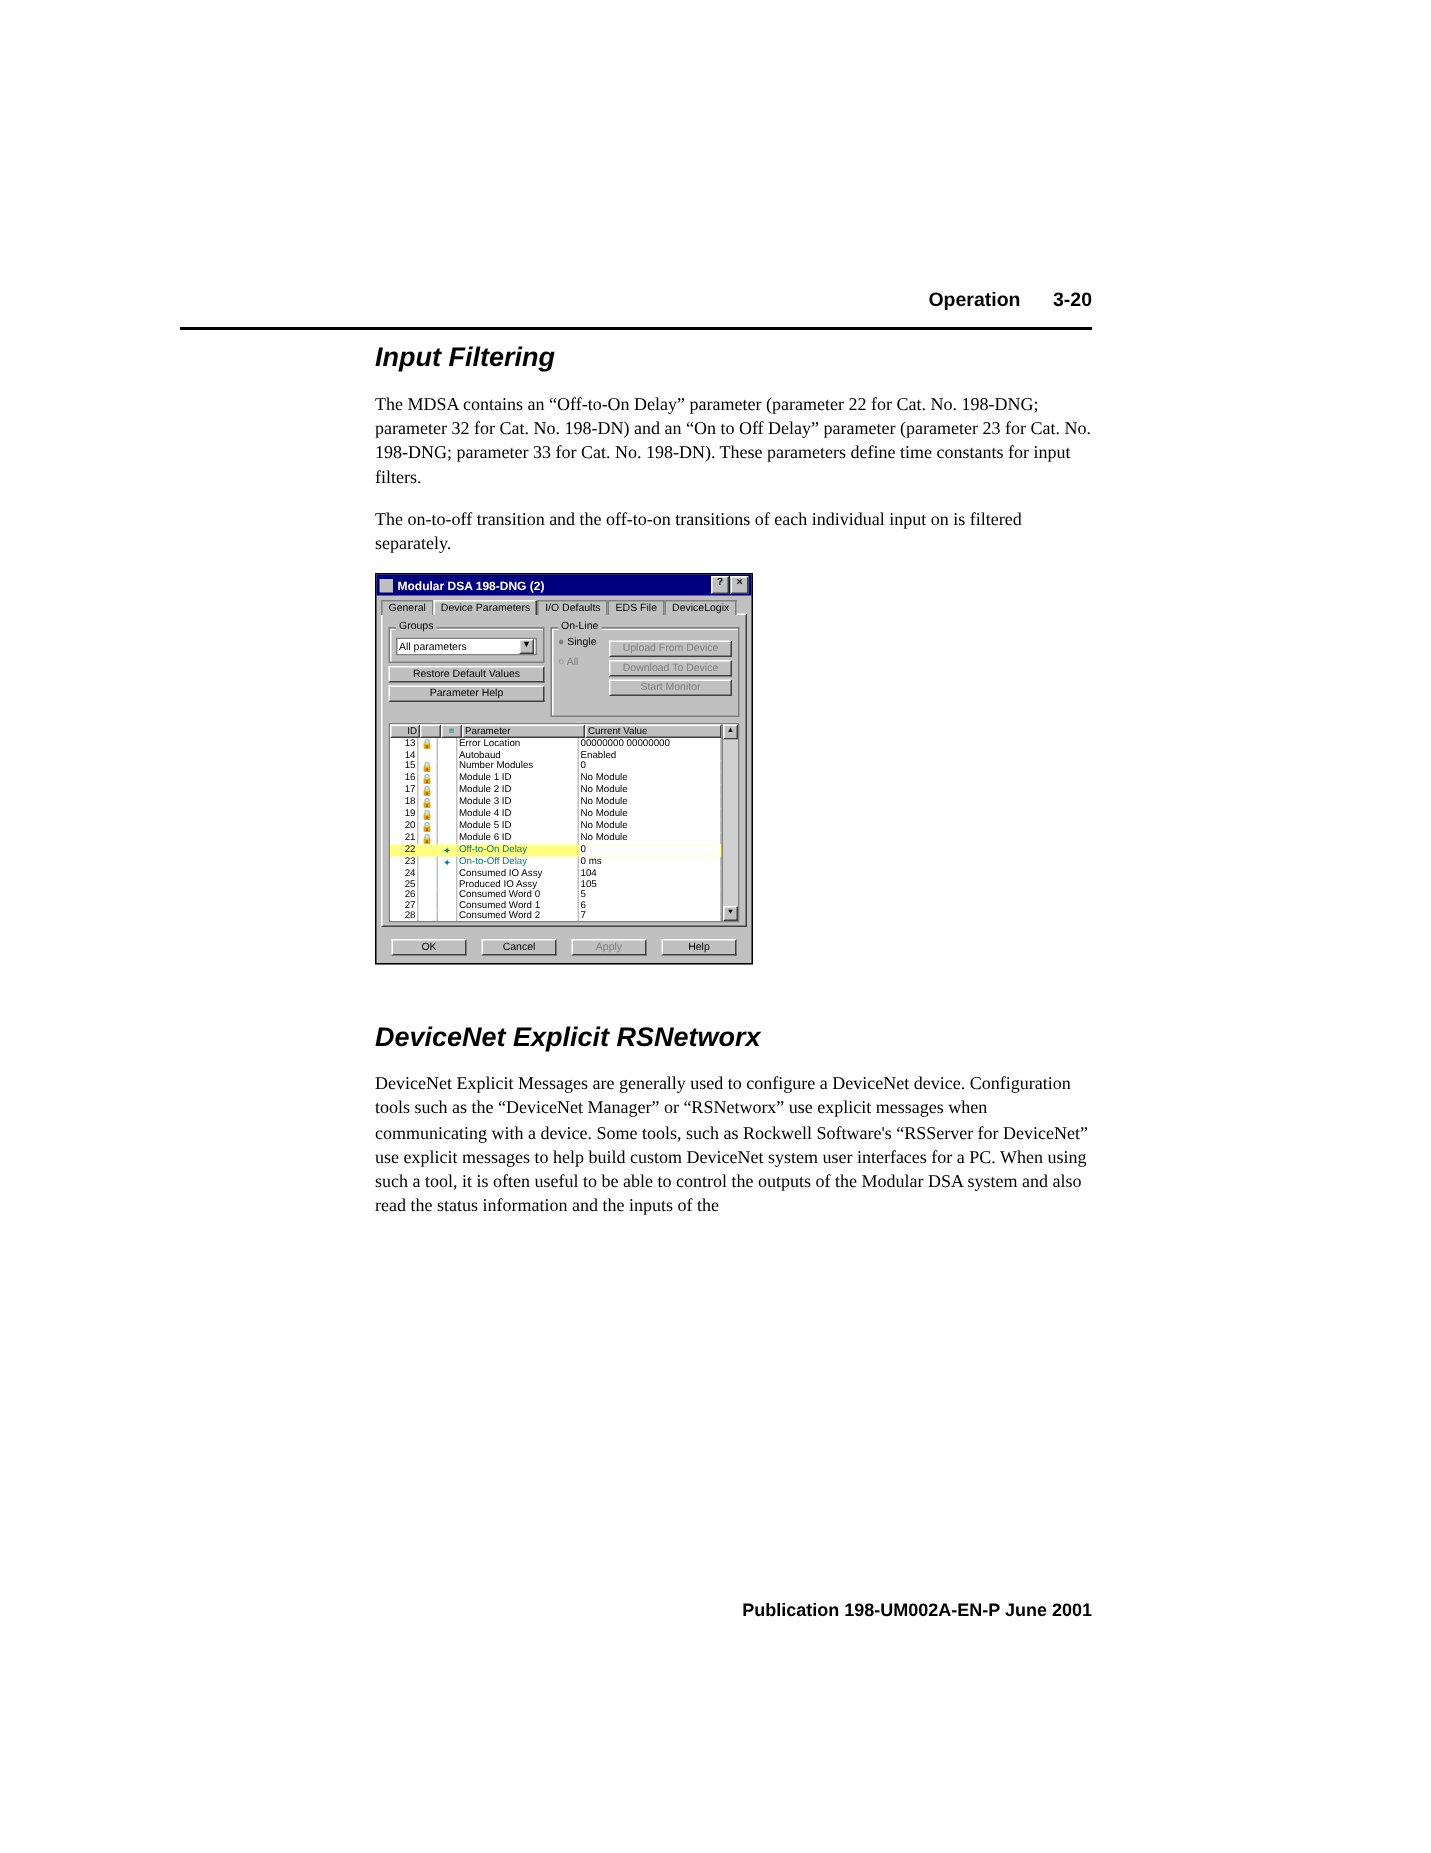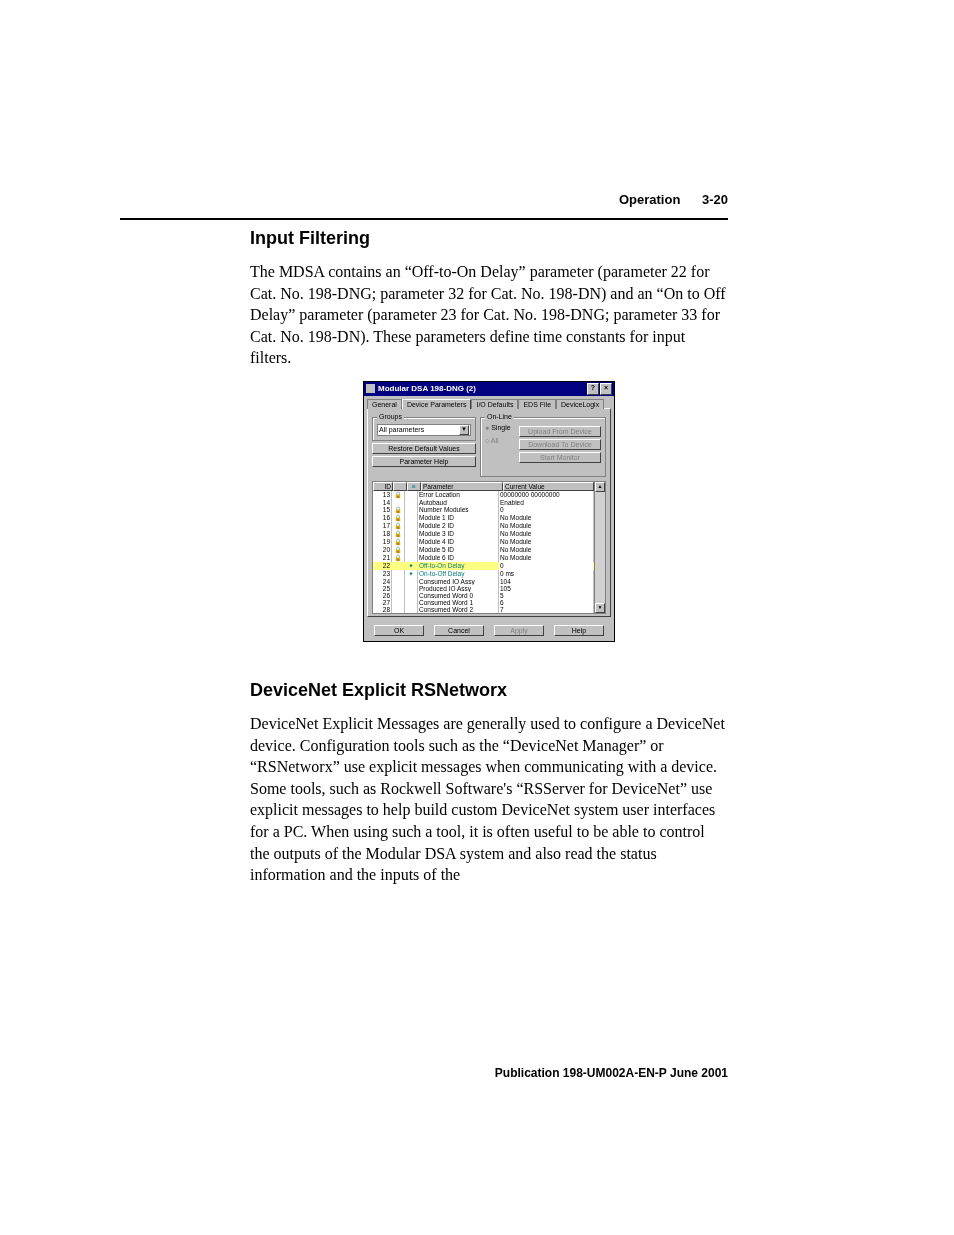--- a/index.html
+++ b/index.html
@@ -30,39 +30,40 @@
     font-family: Arial, Helvetica, sans-serif;
     font-size: 13px;
     font-weight: bold;
   }
   .header-section { margin-right: 18px; }
   h2 {
     font-family: Arial, Helvetica, sans-serif;
     font-size: 18px;
     font-weight: bold;
     margin: 38px 0 12px 0;
+    font-style: italic;
   }
   p {
-    font-size: 16px;
+    font-size: 12px;
     line-height: 1.35;
     margin: 0 0 12px 0;
   }
   .footer {
     position: absolute;
     bottom: 155px;
     right: 120px;
     font-family: Arial, Helvetica, sans-serif;
     font-size: 12px;
     font-weight: bold;
   }
 
   
   .dialog-wrap {
     display: flex;
-    justify-content: center;
+    justify-content: flex-start;
     margin: 6px 0 30px 0;
   }
   .dialog {
     width: 250px;
     background: #c0c0c0;
     border: 1px solid #000;
     font-family: "MS Sans Serif", Tahoma, Arial, sans-serif;
     font-size: 7px;
     color: #000;
   }
@@ -237,20 +238,21 @@
 
 <div class="page">
   <div class="header-right">
     <span class="header-section">Operation</span>
     <span>3-20</span>
   </div>
   <div class="header-line"></div>
 
   <h2>Input Filtering</h2>
   <p>The MDSA contains an “Off-to-On Delay” parameter (parameter 22 for Cat. No. 198-DNG; parameter 32 for Cat. No. 198-DN) and an “On to Off Delay” parameter (parameter 23 for Cat. No. 198-DNG; parameter 33 for Cat. No. 198-DN). These parameters define time constants for input filters.</p>
+  <p>The on-to-off transition and the off-to-on transitions of each individual input on is filtered separately.</p>
 
   <div class="dialog-wrap">
     <div class="dialog">
       <div class="titlebar">
         <span class="icon"></span>
         <span>Modular DSA 198-DNG (2)</span>
         <span class="spacer"></span>
         <span class="tb-btn">?</span>
         <span class="tb-btn">×</span>
       </div>

